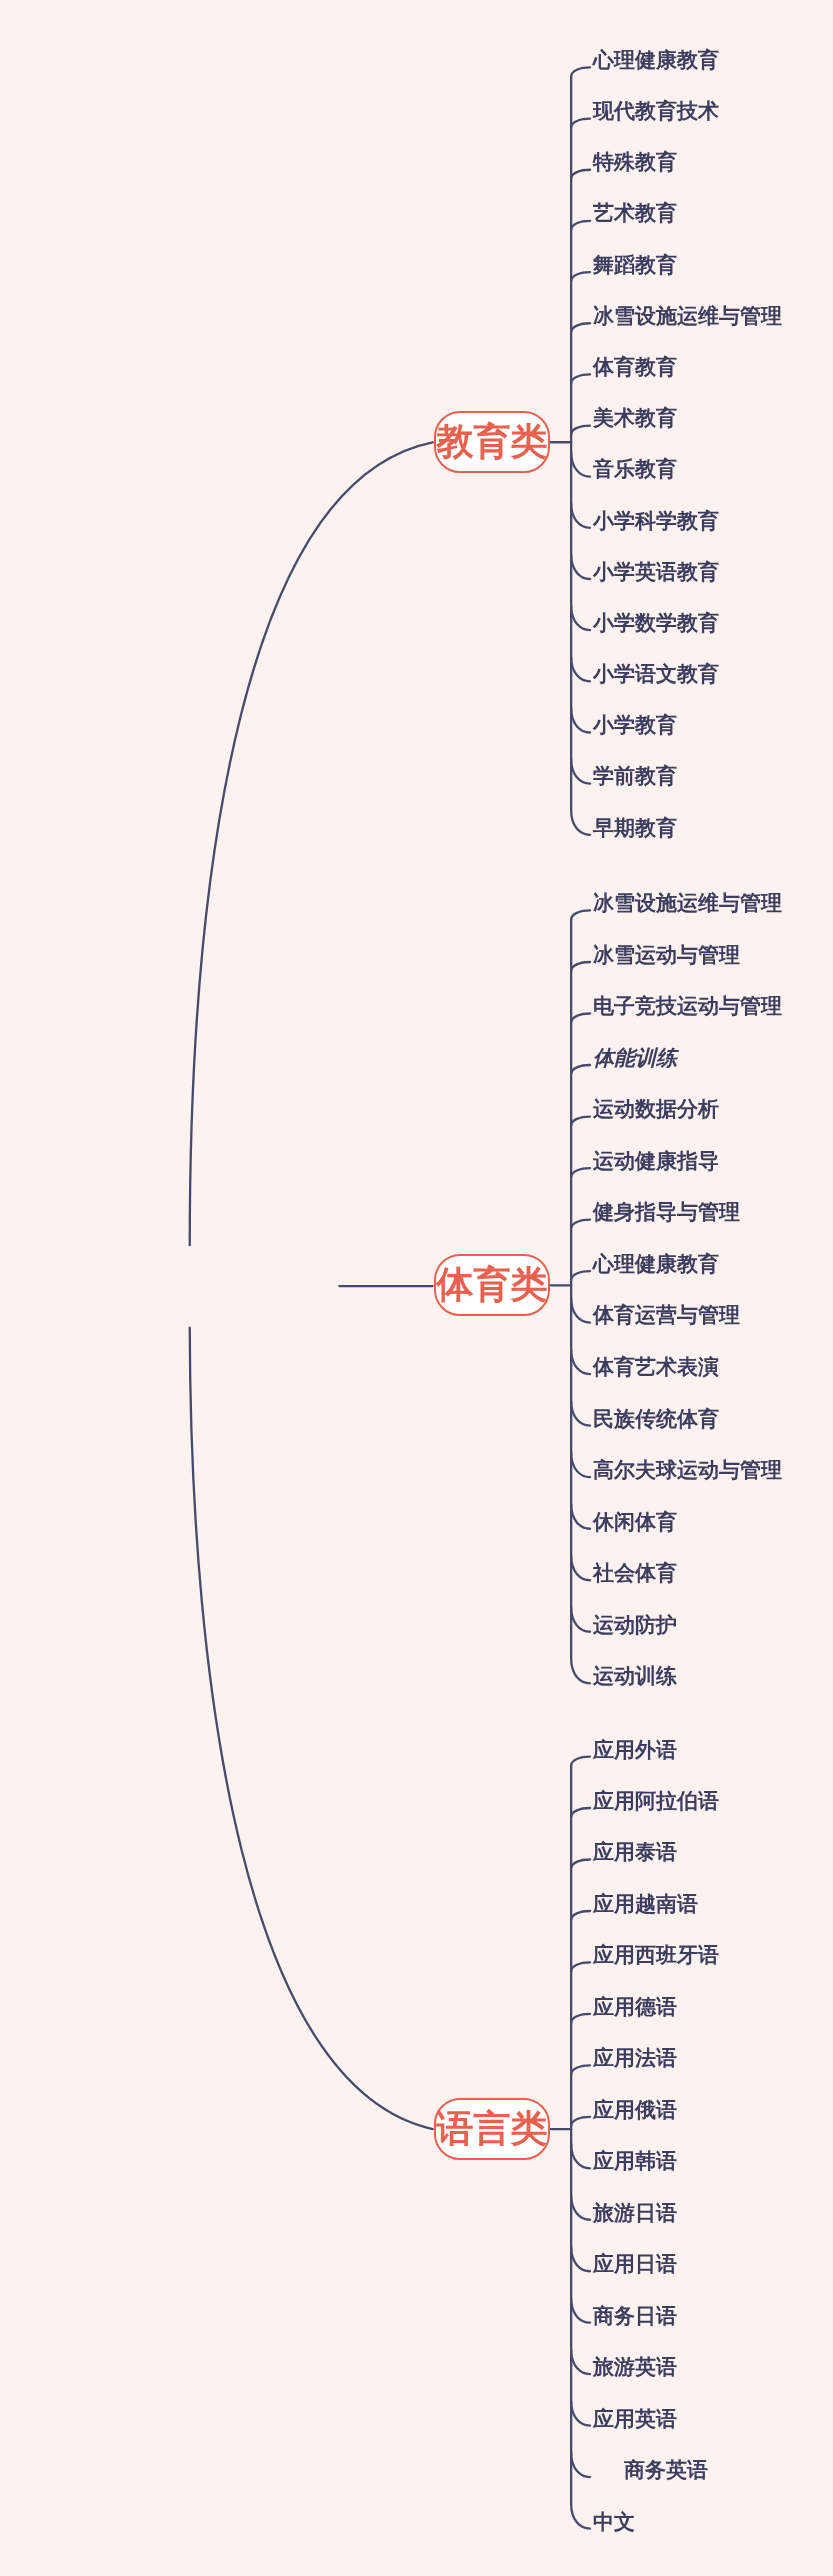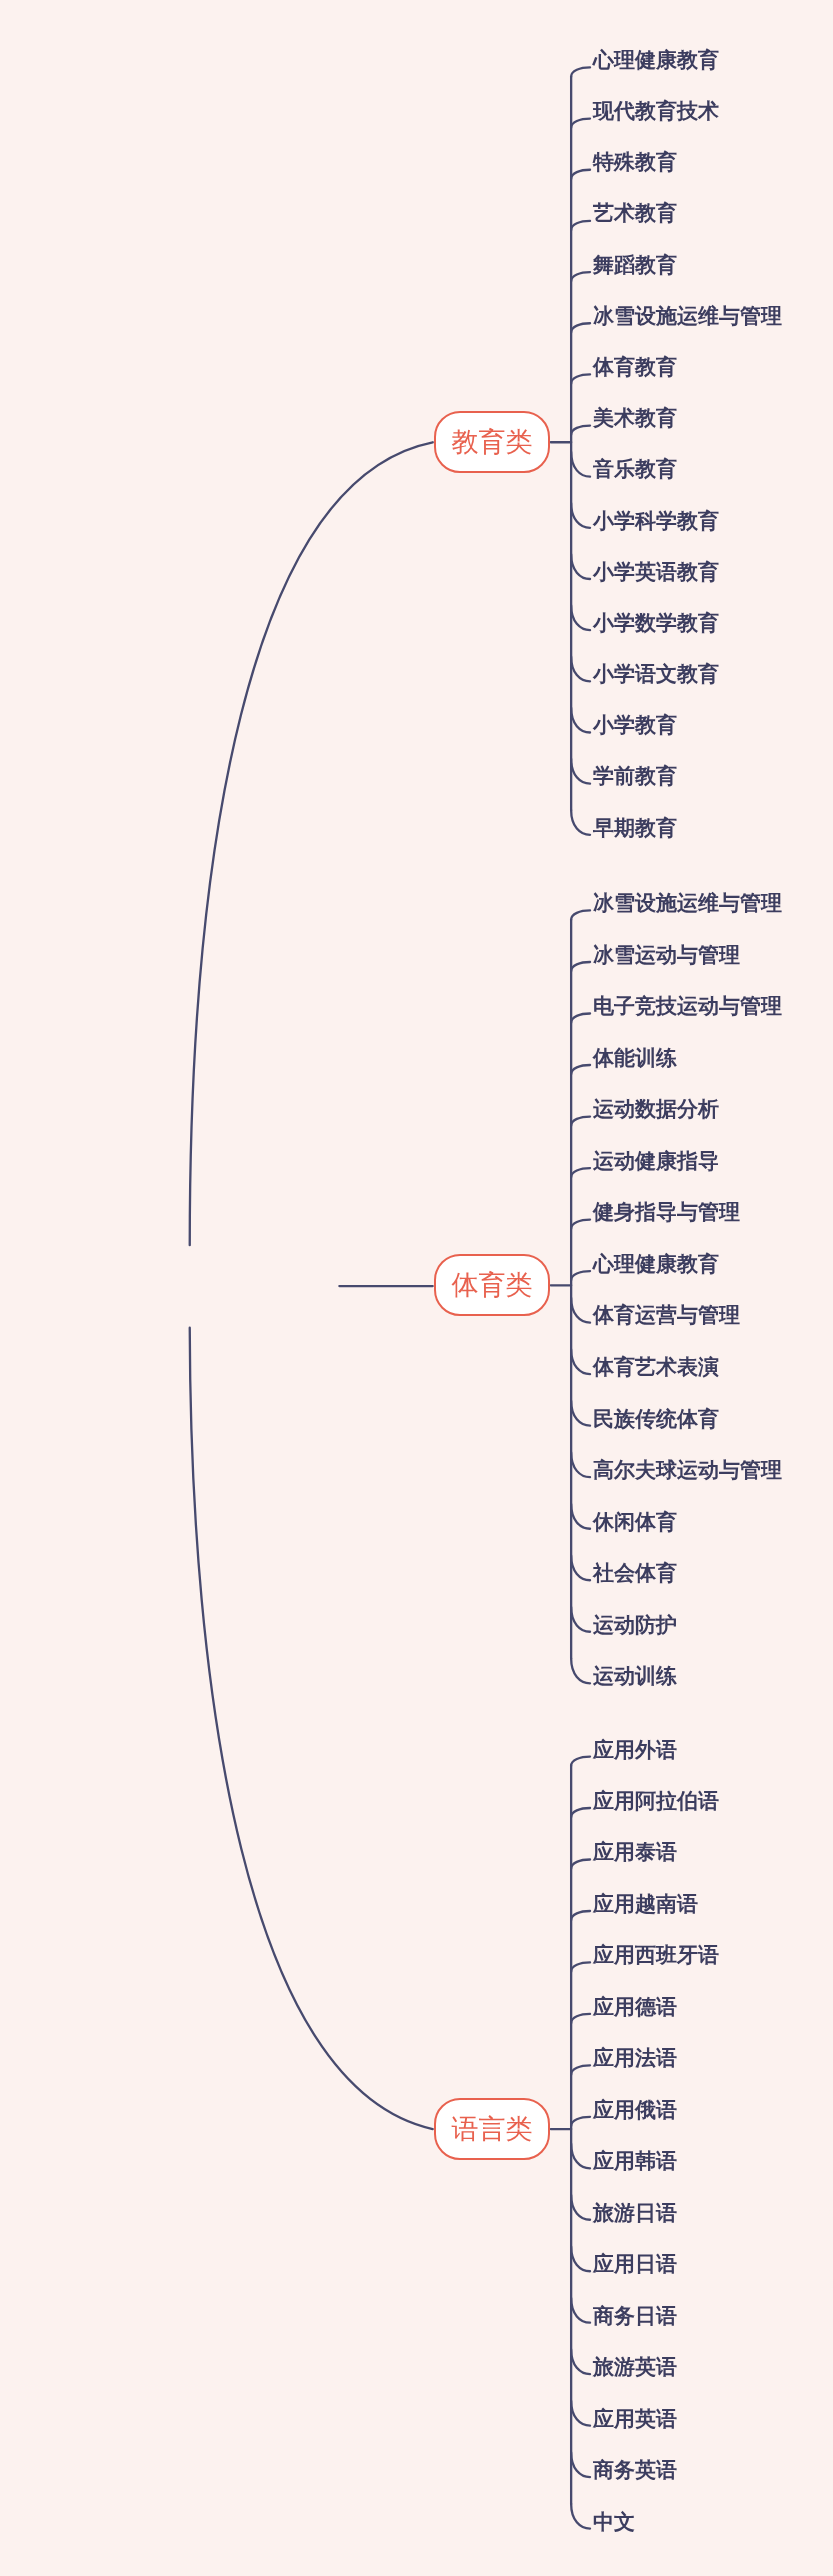--- a/index.html
+++ b/index.html
@@ -52,22 +52,22 @@
     background: var(--branch-fill, #FFFFFF);
     border: 2.3px solid var(--accent, #E8614E);
     border-radius: 26px;
     display: flex;
     align-items: center;
     justify-content: center;
     box-sizing: border-box;
   }
   .branch-node span {
     color: var(--accent, #E8614E);
-    font-size: 27px;
-    font-weight: 400;
+    font-size: 37px;
+    font-weight: 700;
     white-space: nowrap;
   }
   .leaf-item {
     position: absolute;
     left: 593px;
     height: 31px;
     line-height: 31px;
     font-size: 21px;
     font-weight: 700;
     color: var(--leaf-text, #3C3D5F);
@@ -165,21 +165,21 @@
       <div class="leaf-item" style="top: 505px;">小学科学教育</div>
       <div class="leaf-item" style="top: 556px;">小学英语教育</div>
       <div class="leaf-item" style="top: 607px;">小学数学教育</div>
       <div class="leaf-item" style="top: 658px;">小学语文教育</div>
       <div class="leaf-item" style="top: 709px;">小学教育</div>
       <div class="leaf-item" style="top: 760px;">学前教育</div>
       <div class="leaf-item" style="top: 812px;">早期教育</div>
       <div class="leaf-item" style="top: 887px;">冰雪设施运维与管理</div>
       <div class="leaf-item" style="top: 939px;">冰雪运动与管理</div>
       <div class="leaf-item" style="top: 990px;">电子竞技运动与管理</div>
-      <div class="leaf-item" style="top: 1042px;">体能训练</div>
+      <div class="leaf-item" style="top: 1042px; font-style: italic;">体能训练</div>
       <div class="leaf-item" style="top: 1093px;">运动数据分析</div>
       <div class="leaf-item" style="top: 1145px;">运动健康指导</div>
       <div class="leaf-item" style="top: 1196px;">健身指导与管理</div>
       <div class="leaf-item" style="top: 1248px;">心理健康教育</div>
       <div class="leaf-item" style="top: 1299px;">体育运营与管理</div>
       <div class="leaf-item" style="top: 1351px;">体育艺术表演</div>
       <div class="leaf-item" style="top: 1403px;">民族传统体育</div>
       <div class="leaf-item" style="top: 1454px;">高尔夫球运动与管理</div>
       <div class="leaf-item" style="top: 1506px;">休闲体育</div>
       <div class="leaf-item" style="top: 1557px;">社会体育</div>
@@ -192,18 +192,18 @@
       <div class="leaf-item" style="top: 1939px;">应用西班牙语</div>
       <div class="leaf-item" style="top: 1991px;">应用德语</div>
       <div class="leaf-item" style="top: 2042px;">应用法语</div>
       <div class="leaf-item" style="top: 2094px;">应用俄语</div>
       <div class="leaf-item" style="top: 2145px;">应用韩语</div>
       <div class="leaf-item" style="top: 2197px;">旅游日语</div>
       <div class="leaf-item" style="top: 2248px;">应用日语</div>
       <div class="leaf-item" style="top: 2300px;">商务日语</div>
       <div class="leaf-item" style="top: 2351px;">旅游英语</div>
       <div class="leaf-item" style="top: 2403px;">应用英语</div>
-      <div class="leaf-item" style="top: 2454px;">商务英语</div>
+      <div class="leaf-item" style="top: 2454px; margin-left: 31px;">商务英语</div>
       <div class="leaf-item" style="top: 2506px;">中文</div>
     </div>
 
 </div>
 
 
 </body></html>

